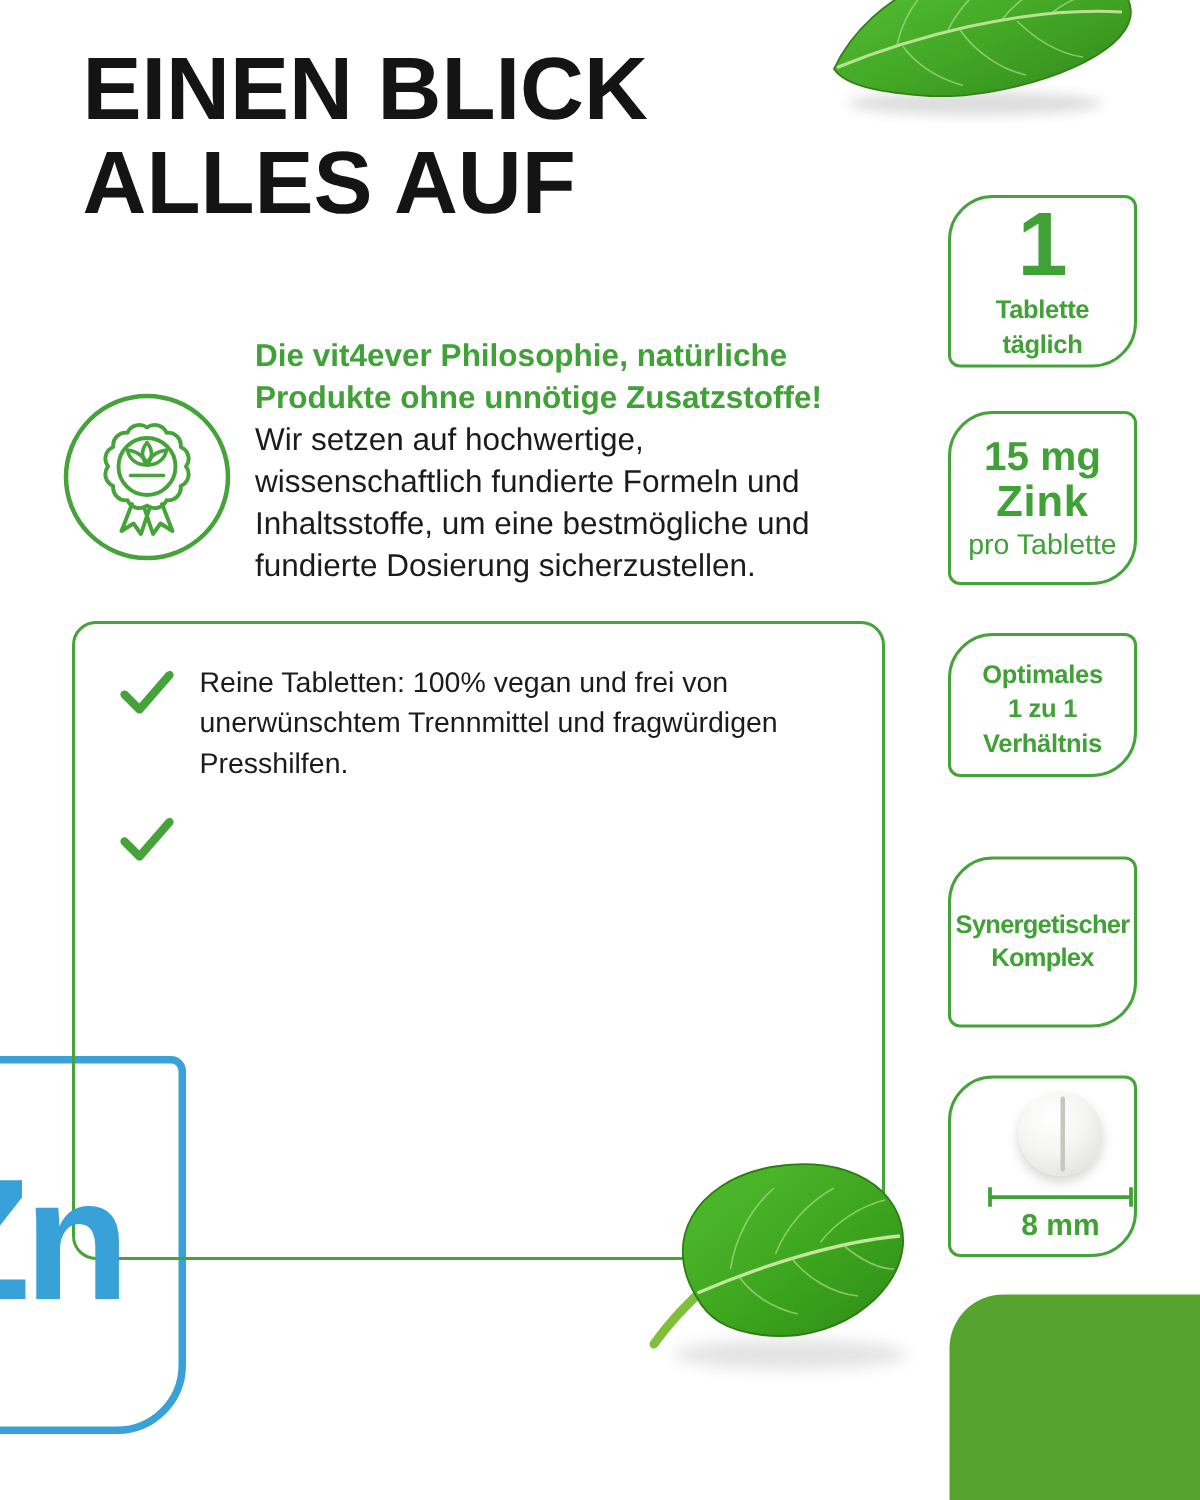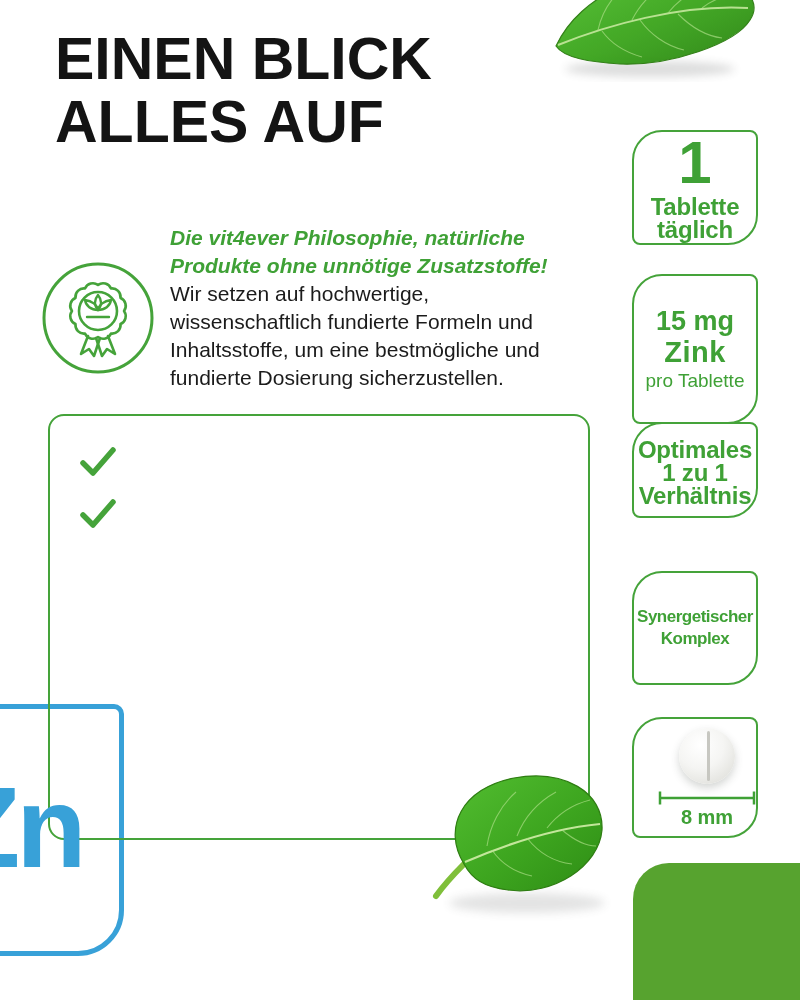--- a/index.html
+++ b/index.html
@@ -5,44 +5,44 @@
   html,body{margin:0;padding:0;background:#ffffff;}
   .canvas{
     position:relative;width:800px;height:1000px;background:#ffffff;overflow:hidden;
     font-family:"Liberation Sans",sans-serif;color:#1b1b1b;
   }
   
   .heading{position:absolute;left:55px;top:28px;font-weight:800;font-size:59px;line-height:63px;color:#141414;letter-spacing:0;}
   
   .badge{position:absolute;left:40px;top:260px;}
   .philosophy{position:absolute;left:170px;top:224px;width:425px;}
-  .phil-highlight{color:#3fa136;font-weight:700;font-size:21px;line-height:28px;white-space:pre-line;font-style:italic;}
+  .phil-highlight{color:#3fa136;font-weight:700;font-size:21px;line-height:28px;white-space:pre-line;}
   .phil-body{font-size:21px;line-height:28px;white-space:pre-line;color:#1b1b1b;}
   
   .checklist{
     position:absolute;left:48px;top:414px;width:542px;height:426px;box-sizing:border-box;
     border:2.5px solid #45a33a;border-radius:16px;padding:26px 24px 0 30px;z-index:2;
   }
   .check-item{display:flex;gap:17px;margin-bottom:17px;}
   .check-icon{flex:none;margin-top:5px;}
   .check-text{font-size:19px;line-height:27px;white-space:pre-line;color:#1b1b1b;}
   
   .fact-box{
     position:absolute;left:632px;width:126px;box-sizing:border-box;
     border:2.5px solid #45a33a;border-radius:30px 8px 30px 8px;
     display:flex;flex-direction:column;align-items:center;justify-content:center;
     text-align:center;color:#3fa136;
   }
   .fb1{top:130px;height:115px;}
-  .fb2{top:274px;height:150px;}
+  .fb2{top:274px;height:116px;}
   .fb3{top:422px;height:96px;}
   .fb4{top:571px;height:114px;}
   .fb5{top:717px;height:121px;justify-content:flex-start;padding-top:9px;padding-left:24px;}
   .fact-value{font-size:60px;font-weight:800;line-height:56px;}
-  .fact-label{font-size:24px;font-weight:700;line-height:23px;white-space:pre-line;letter-spacing:-0.2px;margin-top:4px;}
+  .fact-label{font-size:17px;font-weight:700;line-height:23px;white-space:pre-line;letter-spacing:-0.2px;margin-top:4px;}
   .fact-amount{font-size:27px;font-weight:800;line-height:30px;}
   .fact-substance{font-size:29px;font-weight:800;line-height:33px;letter-spacing:.5px;}
   .fact-sub{font-size:19px;font-weight:400;line-height:23px;}
   .tight{font-size:17px;line-height:22px;letter-spacing:-0.5px;margin-top:0;text-align:center;}
   .tablet{
     position:relative;width:56px;height:56px;border-radius:50%;
     background:radial-gradient(circle at 38% 30%, #ffffff 0%, #f5f5f3 45%, #e6e6e2 75%, #d8d8d3 100%);
     box-shadow:0 4px 8px rgba(60,70,60,.22);
   }
   .tablet-score{position:absolute;left:50%;top:6%;width:2.5px;height:88%;background:#c7c7c1;border-radius:2px;}
@@ -95,20 +95,23 @@
 wissenschaftlich fundierte Formeln und
 Inhaltsstoffe, um eine bestmögliche und
 fundierte Dosierung sicherzustellen.</div>
   </div>
 
   <div class="checklist">
     <div class="check-item">
       <svg class="check-icon" width="36" height="30" viewBox="0 0 36 30">
         <polyline points="3,16 13,26 33,3" fill="none" stroke="#45a33a" stroke-width="5.5" stroke-linecap="round" stroke-linejoin="round"></polyline>
       </svg>
+      <div class="check-text">Reine Tabletten: 100% vegan und frei von
+unerwünschtem Trennmittel und fragwürdigen
+Presshilfen.</div>
     </div>
     <div class="check-item">
       <svg class="check-icon" width="36" height="30" viewBox="0 0 36 30">
         <polyline points="3,16 13,26 33,3" fill="none" stroke="#45a33a" stroke-width="5.5" stroke-linecap="round" stroke-linejoin="round"></polyline>
       </svg>
     </div>
   </div>
 
   <div class="pack-symbol">Zn</div>
 

